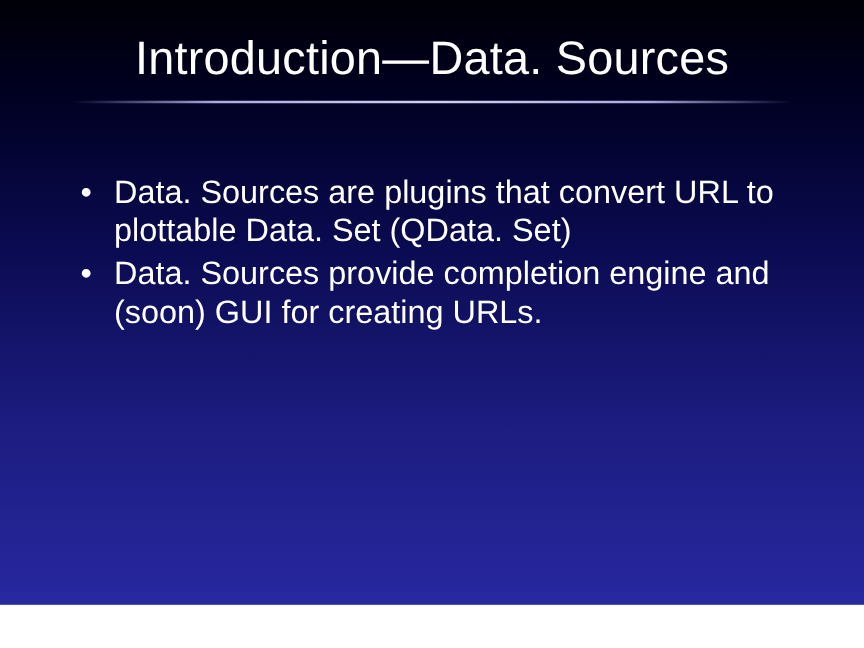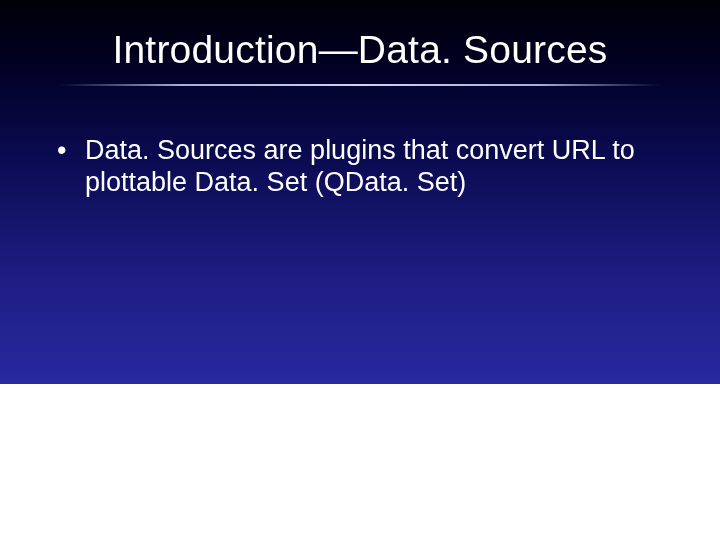--- a/index.html
+++ b/index.html
@@ -5,21 +5,21 @@
   html, body {
     margin: 0;
     padding: 0;
     width: 720px;
     height: 540px;
     overflow: hidden;
     font-family: Arial, Helvetica, sans-serif;
   }
   .slide {
     width: 720px;
-    height: 384px;
+    height: 504px;
     background: linear-gradient(180deg,
       #000008 0%,
       #000020 15%,
       #0a0a50 40%,
       #1c1c80 70%,
       #2828a0 100%);
     box-sizing: border-box;
     position: relative;
   }
   .title {
@@ -41,21 +41,21 @@
       rgba(220,220,255,0.95) 50%,
       rgba(200,200,255,0.85) 80%,
       rgba(180,180,255,0) 100%);
     border-radius: 1px;
   }
   .body {
     padding: 44px 52px 0 52px;
   }
   ul.bullets {
     list-style: none;
-    margin: 5px;
+    margin: 15px;
     padding: 0;
   }
   ul.bullets li {
     color: #ffffff;
     font-size: 27px;
     line-height: 1.18;
     padding-left: 28px;
     position: relative;
     margin-bottom: 4px;
     font-weight: normal;
@@ -71,15 +71,16 @@
 </style>
 </head>
 <body>
 
 <div class="slide">
   <div class="title">Introduction—Data. Sources</div>
   <div class="rule"></div>
   <div class="body">
     <ul class="bullets">
       <li>Data. Sources are plugins that convert URL to plottable Data. Set (QData. Set)</li>
+      <li>Data. Sources provide completion engine and (soon) GUI for creating URLs.</li>
     </ul>
   </div>
 </div>
 
 </body></html>

